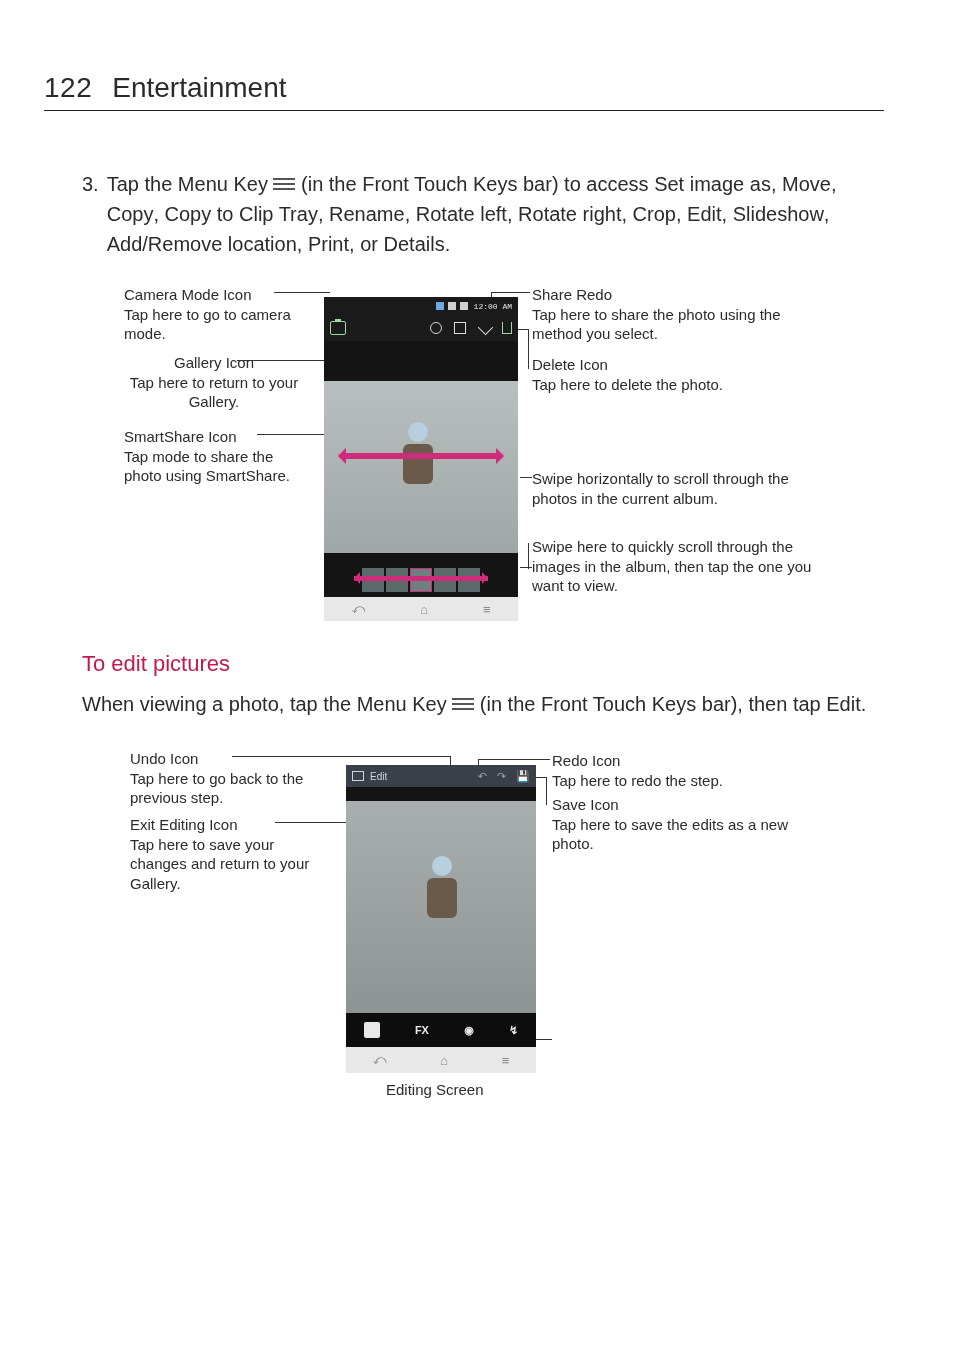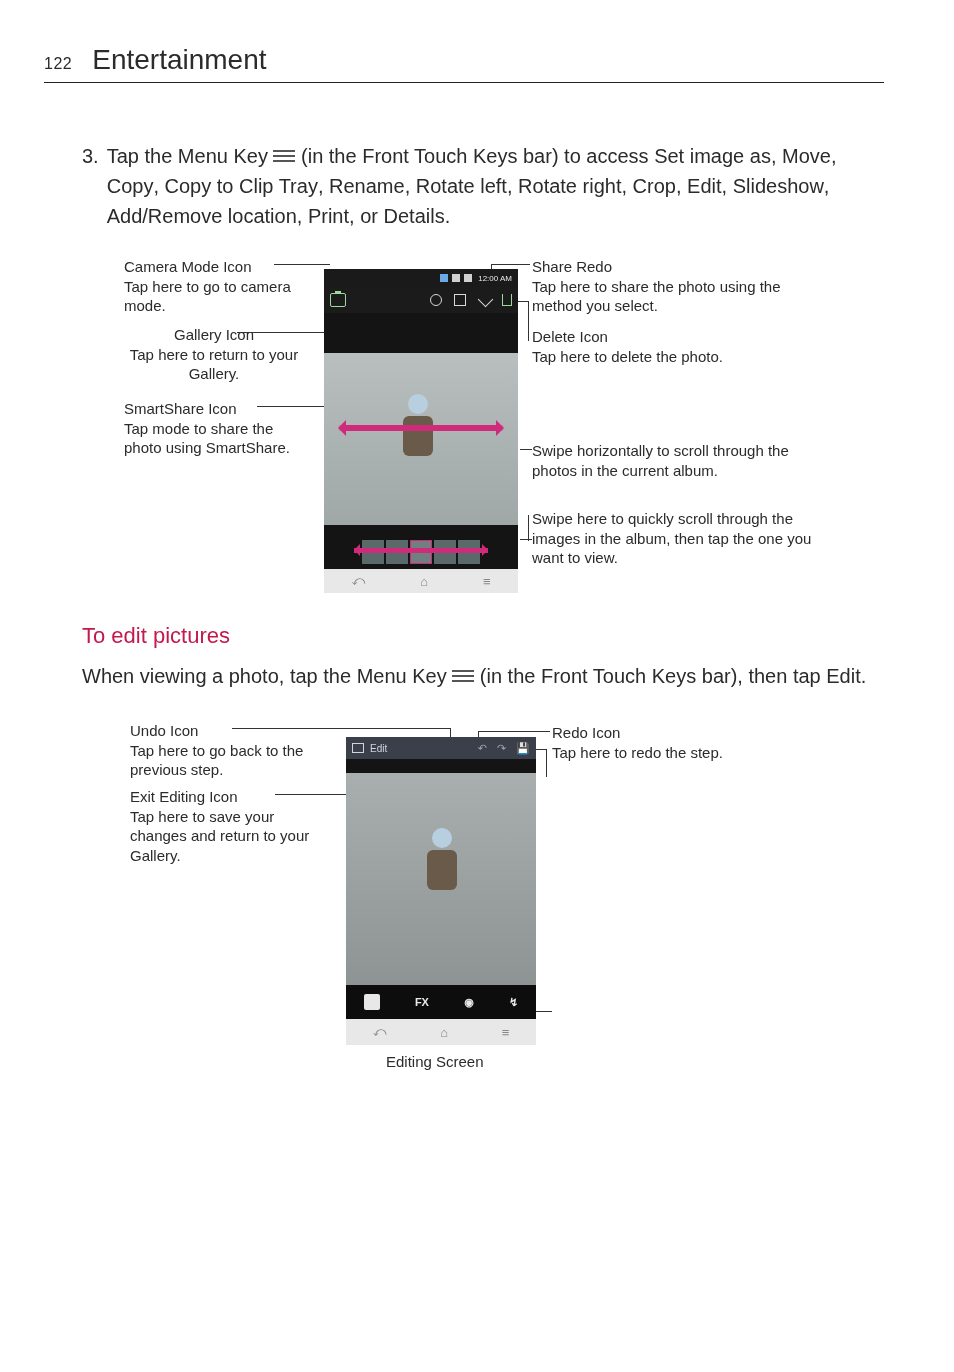--- a/index.html
+++ b/index.html
@@ -13,24 +13,25 @@
     position: relative;
   }
   .page-header {
     display: flex;
     align-items: baseline;
     border-bottom: 1.5px solid #222;
     padding-bottom: 6px;
     margin-bottom: 58px;
   }
   .page-number {
-    font-size: 16px;
+    font-size: 28px;
     font-weight: 500;
     margin-right: 20px;
     letter-spacing: 0.5px;
+    margin-top: 28px;
   }
   .page-title {
     font-size: 28px;
     font-weight: 300;
   }
   .body-block {
     margin-left: 38px;
     margin-bottom: 26px;
   }
   .step-line {
@@ -72,20 +73,21 @@
     background: #141414;
   }
   .phone-statusbar {
     height: 18px;
     background: #1a1a1a;
     display: flex;
     justify-content: flex-end;
     align-items: center;
     gap: 4px;
     padding-right: 6px;
+    font-family: Liberation Mono, monospace;
   }
   .sb-time { color: #e8e8e8; font-size: 8px; margin-left: 2px; }
   .sb-icon { width: 8px; height: 8px; background: #d0d0d0; }
   .sb-icon.b { background: #6aa9e6; }
   .phone-toolbar {
     height: 26px;
     background: #1b1b1b;
     display: flex;
     align-items: center;
     justify-content: space-between;
@@ -324,20 +326,24 @@
   <div class="leader" style="left:145px; top:81px; width:78px;"></div>
   <div class="leader v" style="left:223px; top:36px; height:46px;"></div>
 
   <div class="callout-label" style="left:422px; top:10px; width:280px;">
     <span class="callout-title">Redo Icon</span>
     <span class="callout-desc">Tap here to redo the step.</span>
   </div>
   <div class="leader" style="left:348px; top:18px; width:72px;"></div>
   <div class="leader v" style="left:348px; top:18px; height:14px;"></div>
 
+  <div class="callout-label" style="left:422px; top:54px; width:280px;">
+    <span class="callout-title">Save Icon</span>
+    <span class="callout-desc">Tap here to save the edits as a new photo.</span>
+  </div>
   <div class="leader" style="left:400px; top:36px; width:16px;"></div>
   <div class="leader v" style="left:416px; top:36px; height:28px;"></div>
 
   <div class="leader" style="left:406px; top:298px; width:16px;"></div>
 
   <div class="phone2">
     <div class="edit-toolbar">
       <div class="et-left">
         <div class="et-gallery"></div>
         <span>Edit</span>

